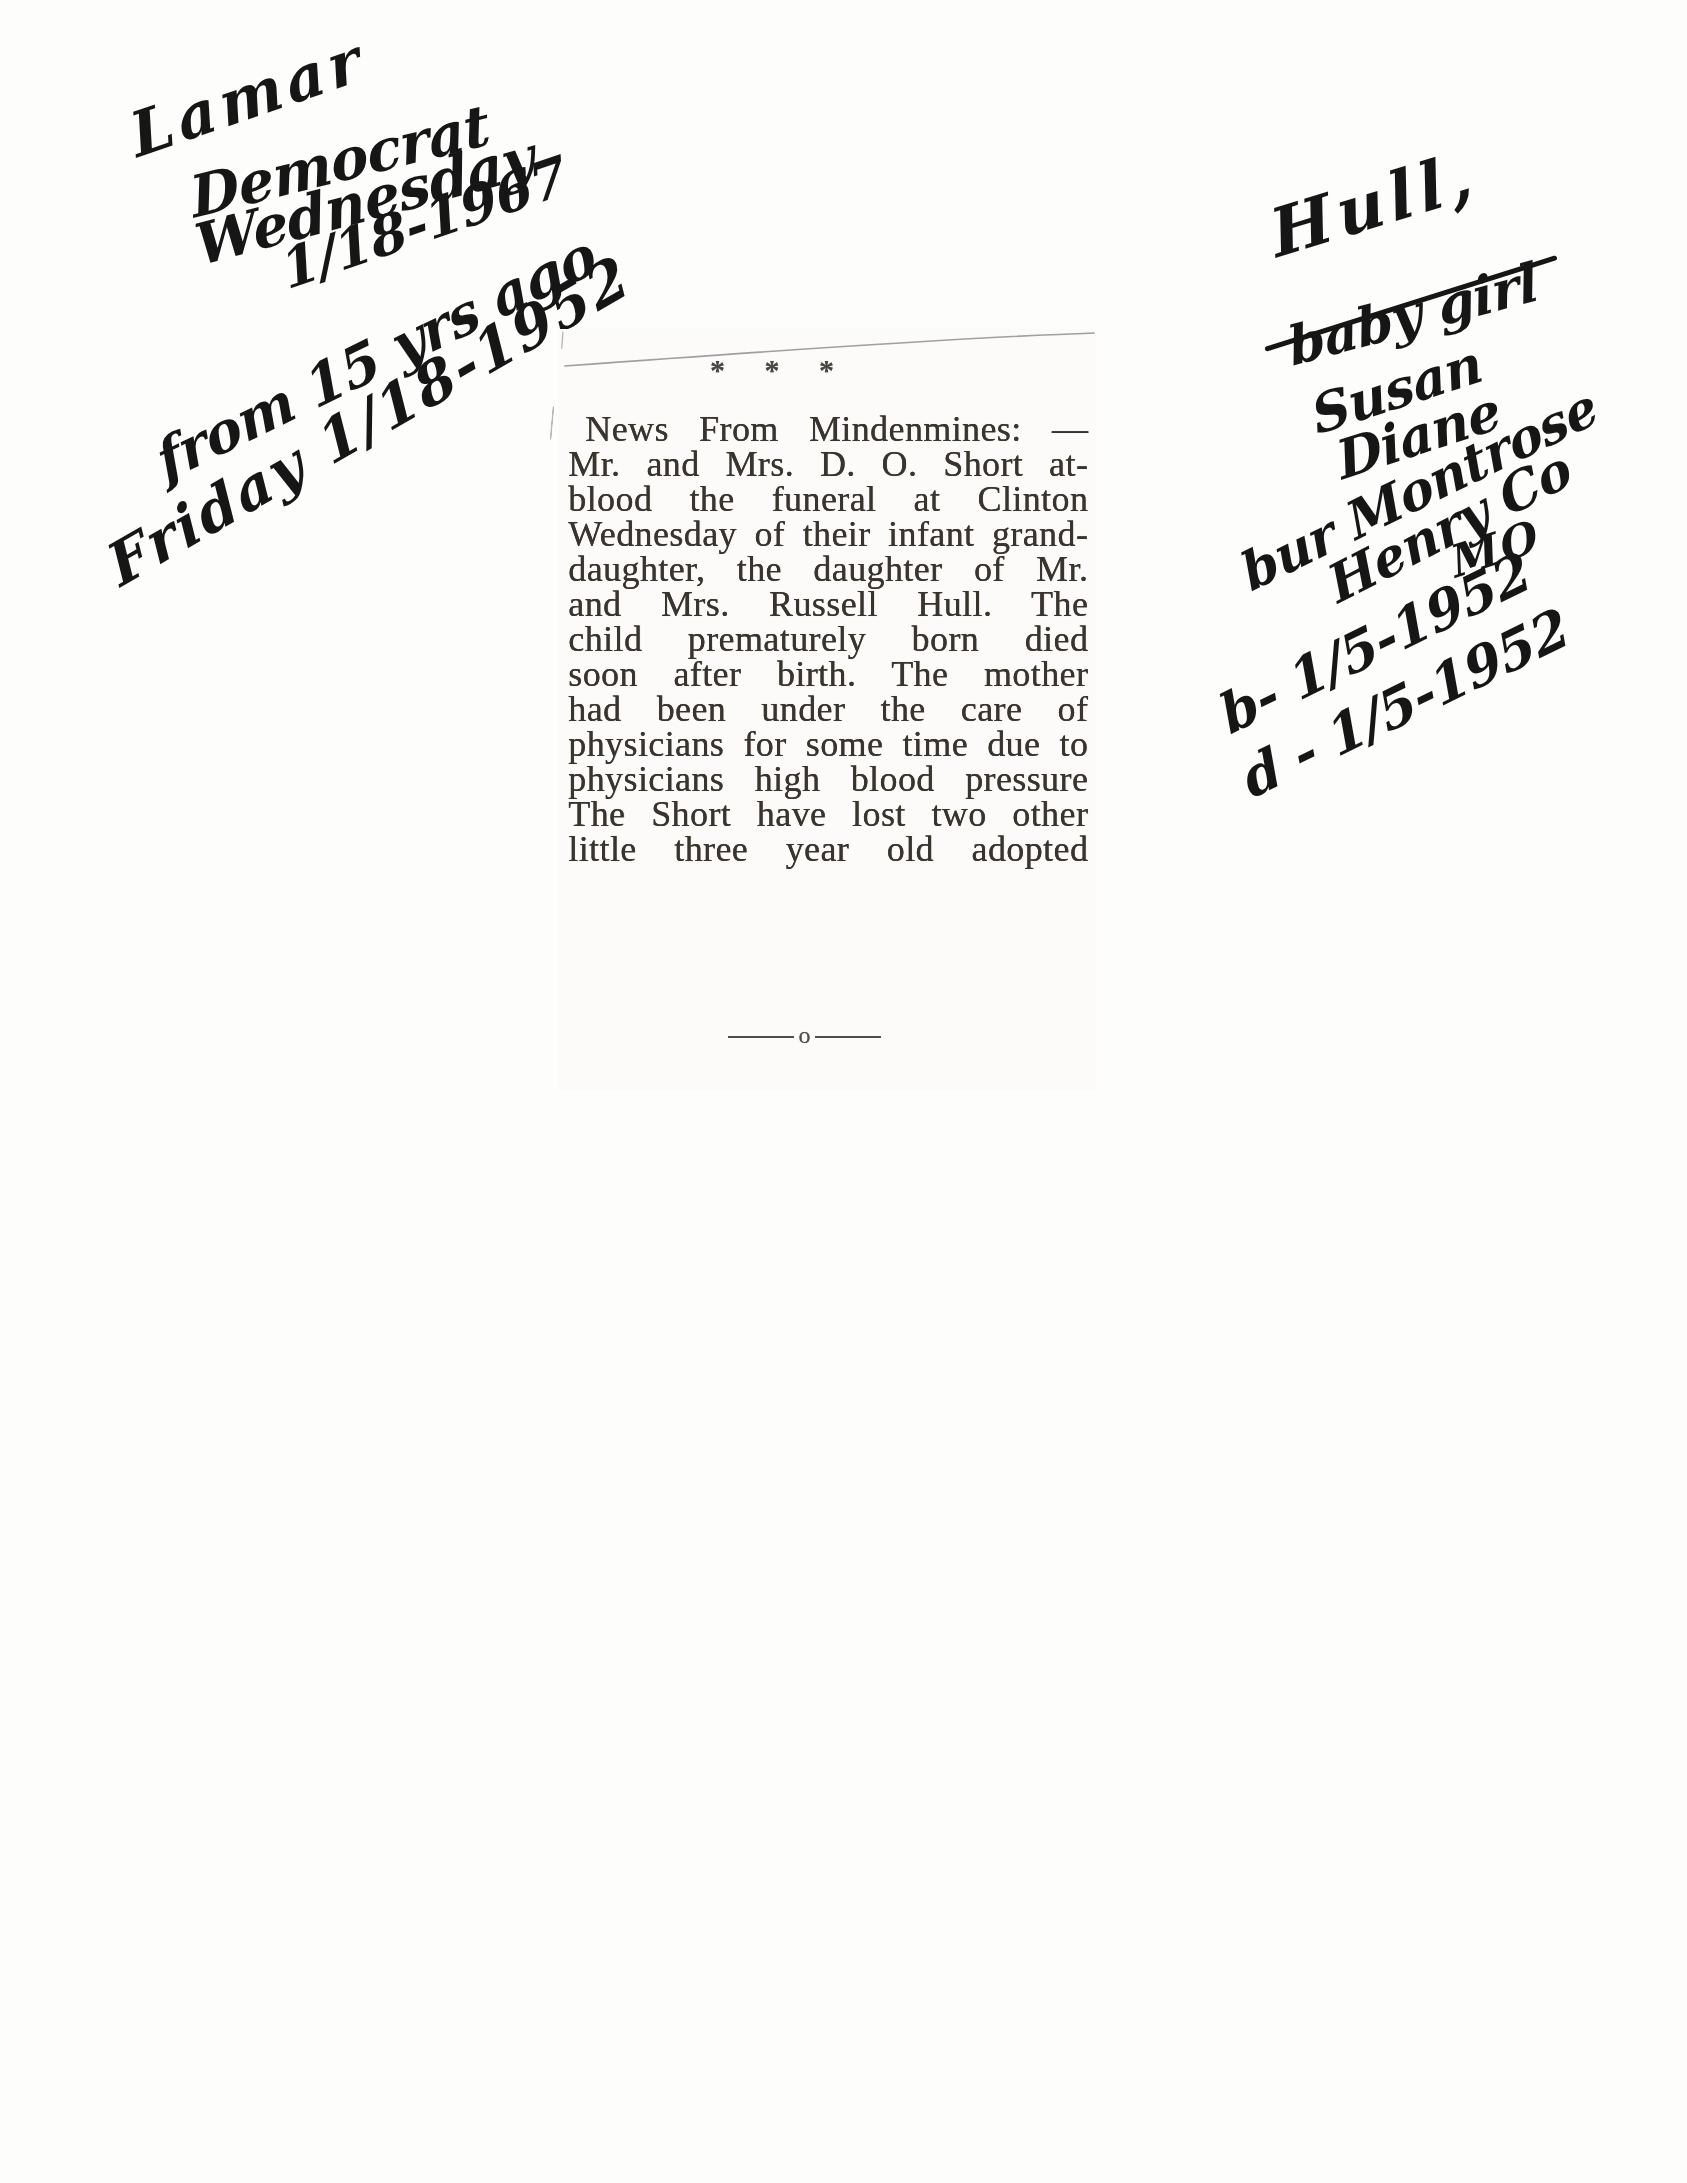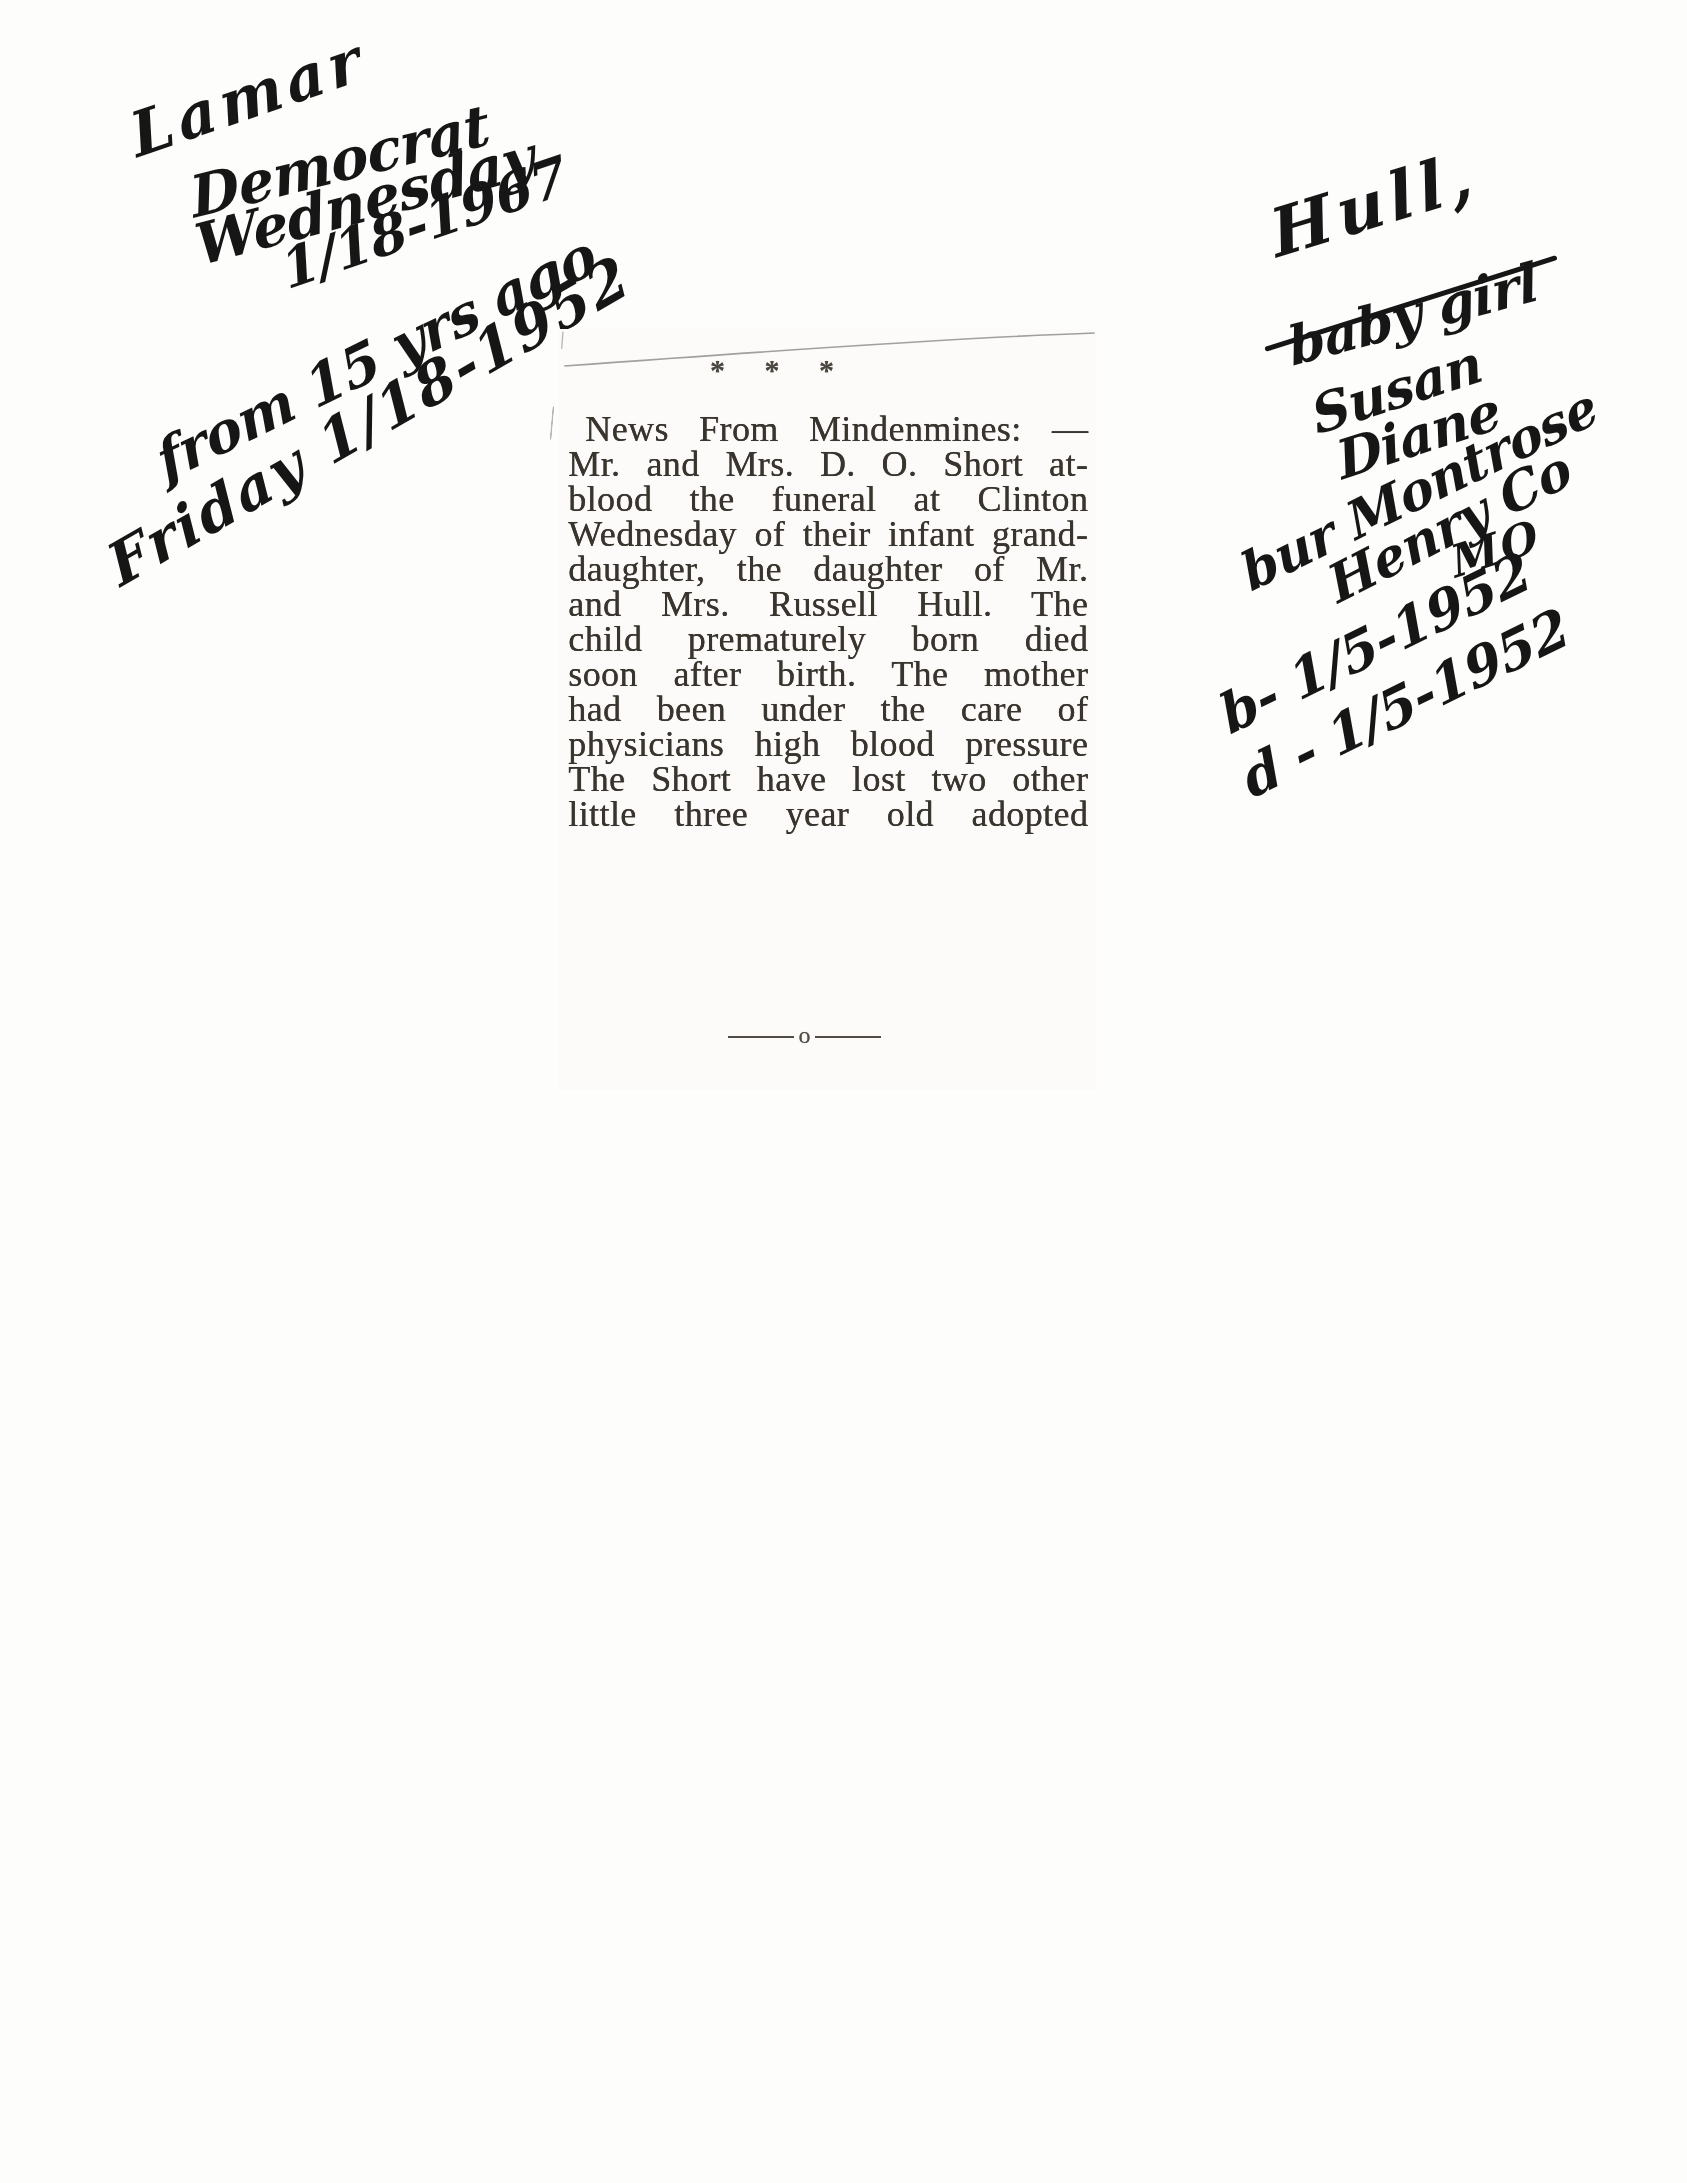--- a/index.html
+++ b/index.html
@@ -154,20 +154,21 @@
     <div class="article">
       <div class="article-line first">News From Mindenmines: —</div>
       <div class="article-line">Mr. and Mrs. D. O. Short at-</div>
       <div class="article-line">blood the funeral at Clinton</div>
       <div class="article-line">Wednesday of their infant grand-</div>
       <div class="article-line">daughter, the daughter of Mr.</div>
       <div class="article-line">and Mrs. Russell Hull. The</div>
       <div class="article-line">child prematurely born died</div>
       <div class="article-line">soon after birth. The mother</div>
       <div class="article-line">had been under the care of</div>
+      <div class="article-line">physicians for some time due to</div>
       <div class="article-line">physicians high blood pressure</div>
       <div class="article-line">The Short have lost two other</div>
       <div class="article-line">little three year old adopted</div>
     </div>
 
     <div class="divider">
       <span class="dash"></span>
       <span class="divider-o">o</span>
       <span class="dash"></span>
     </div>

